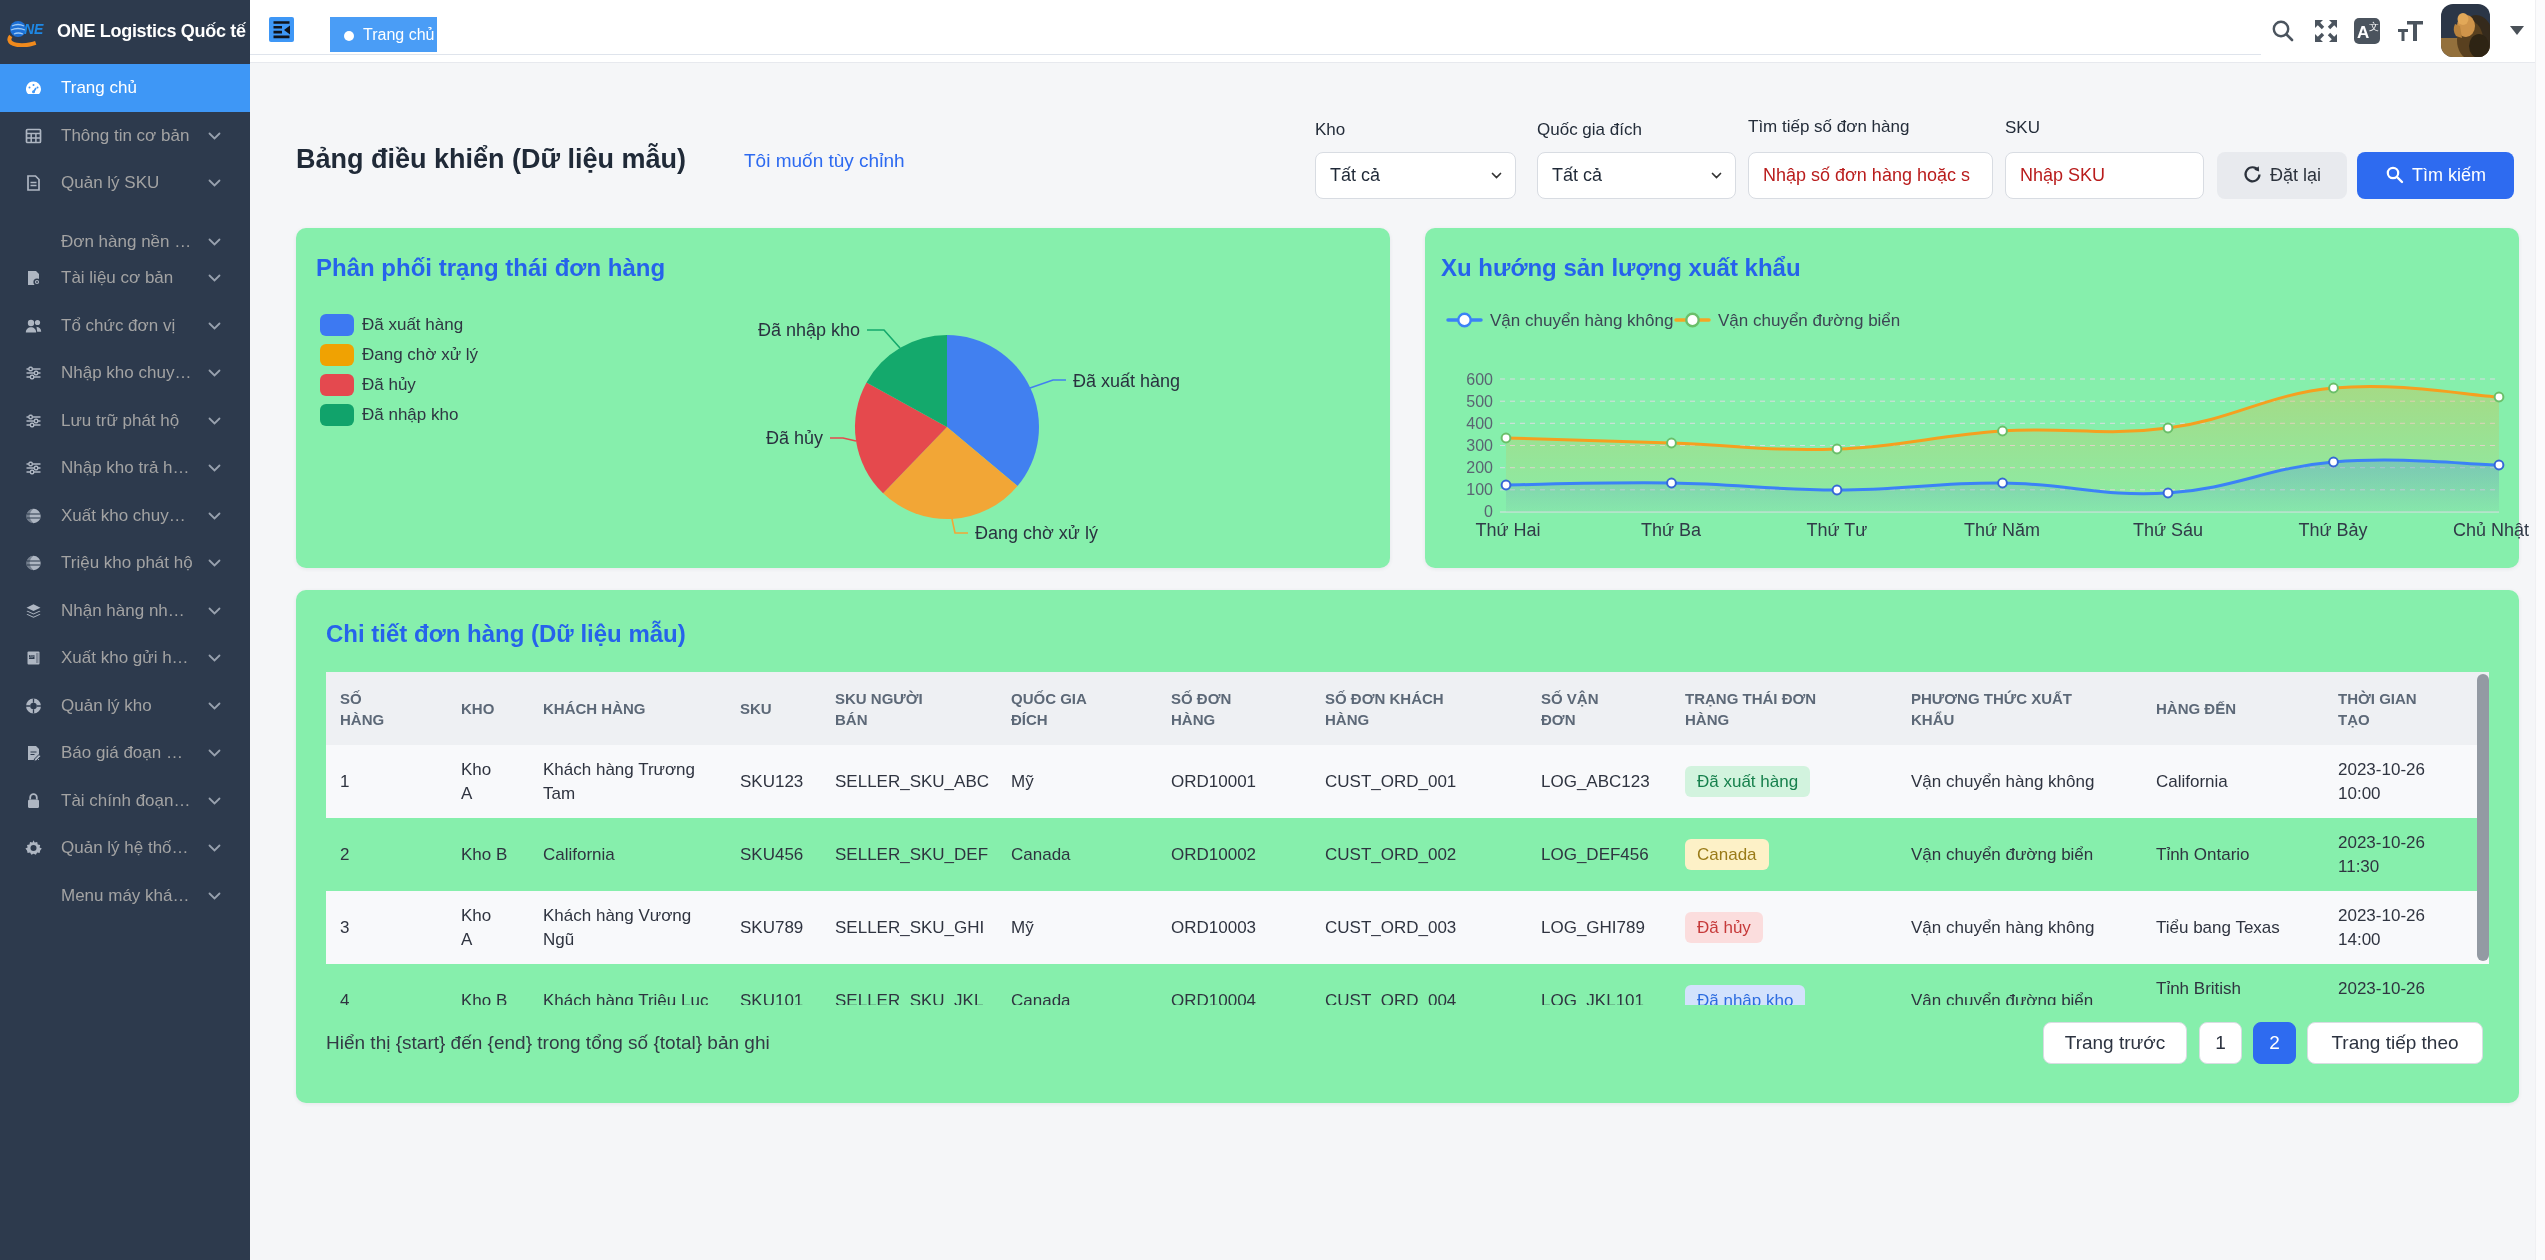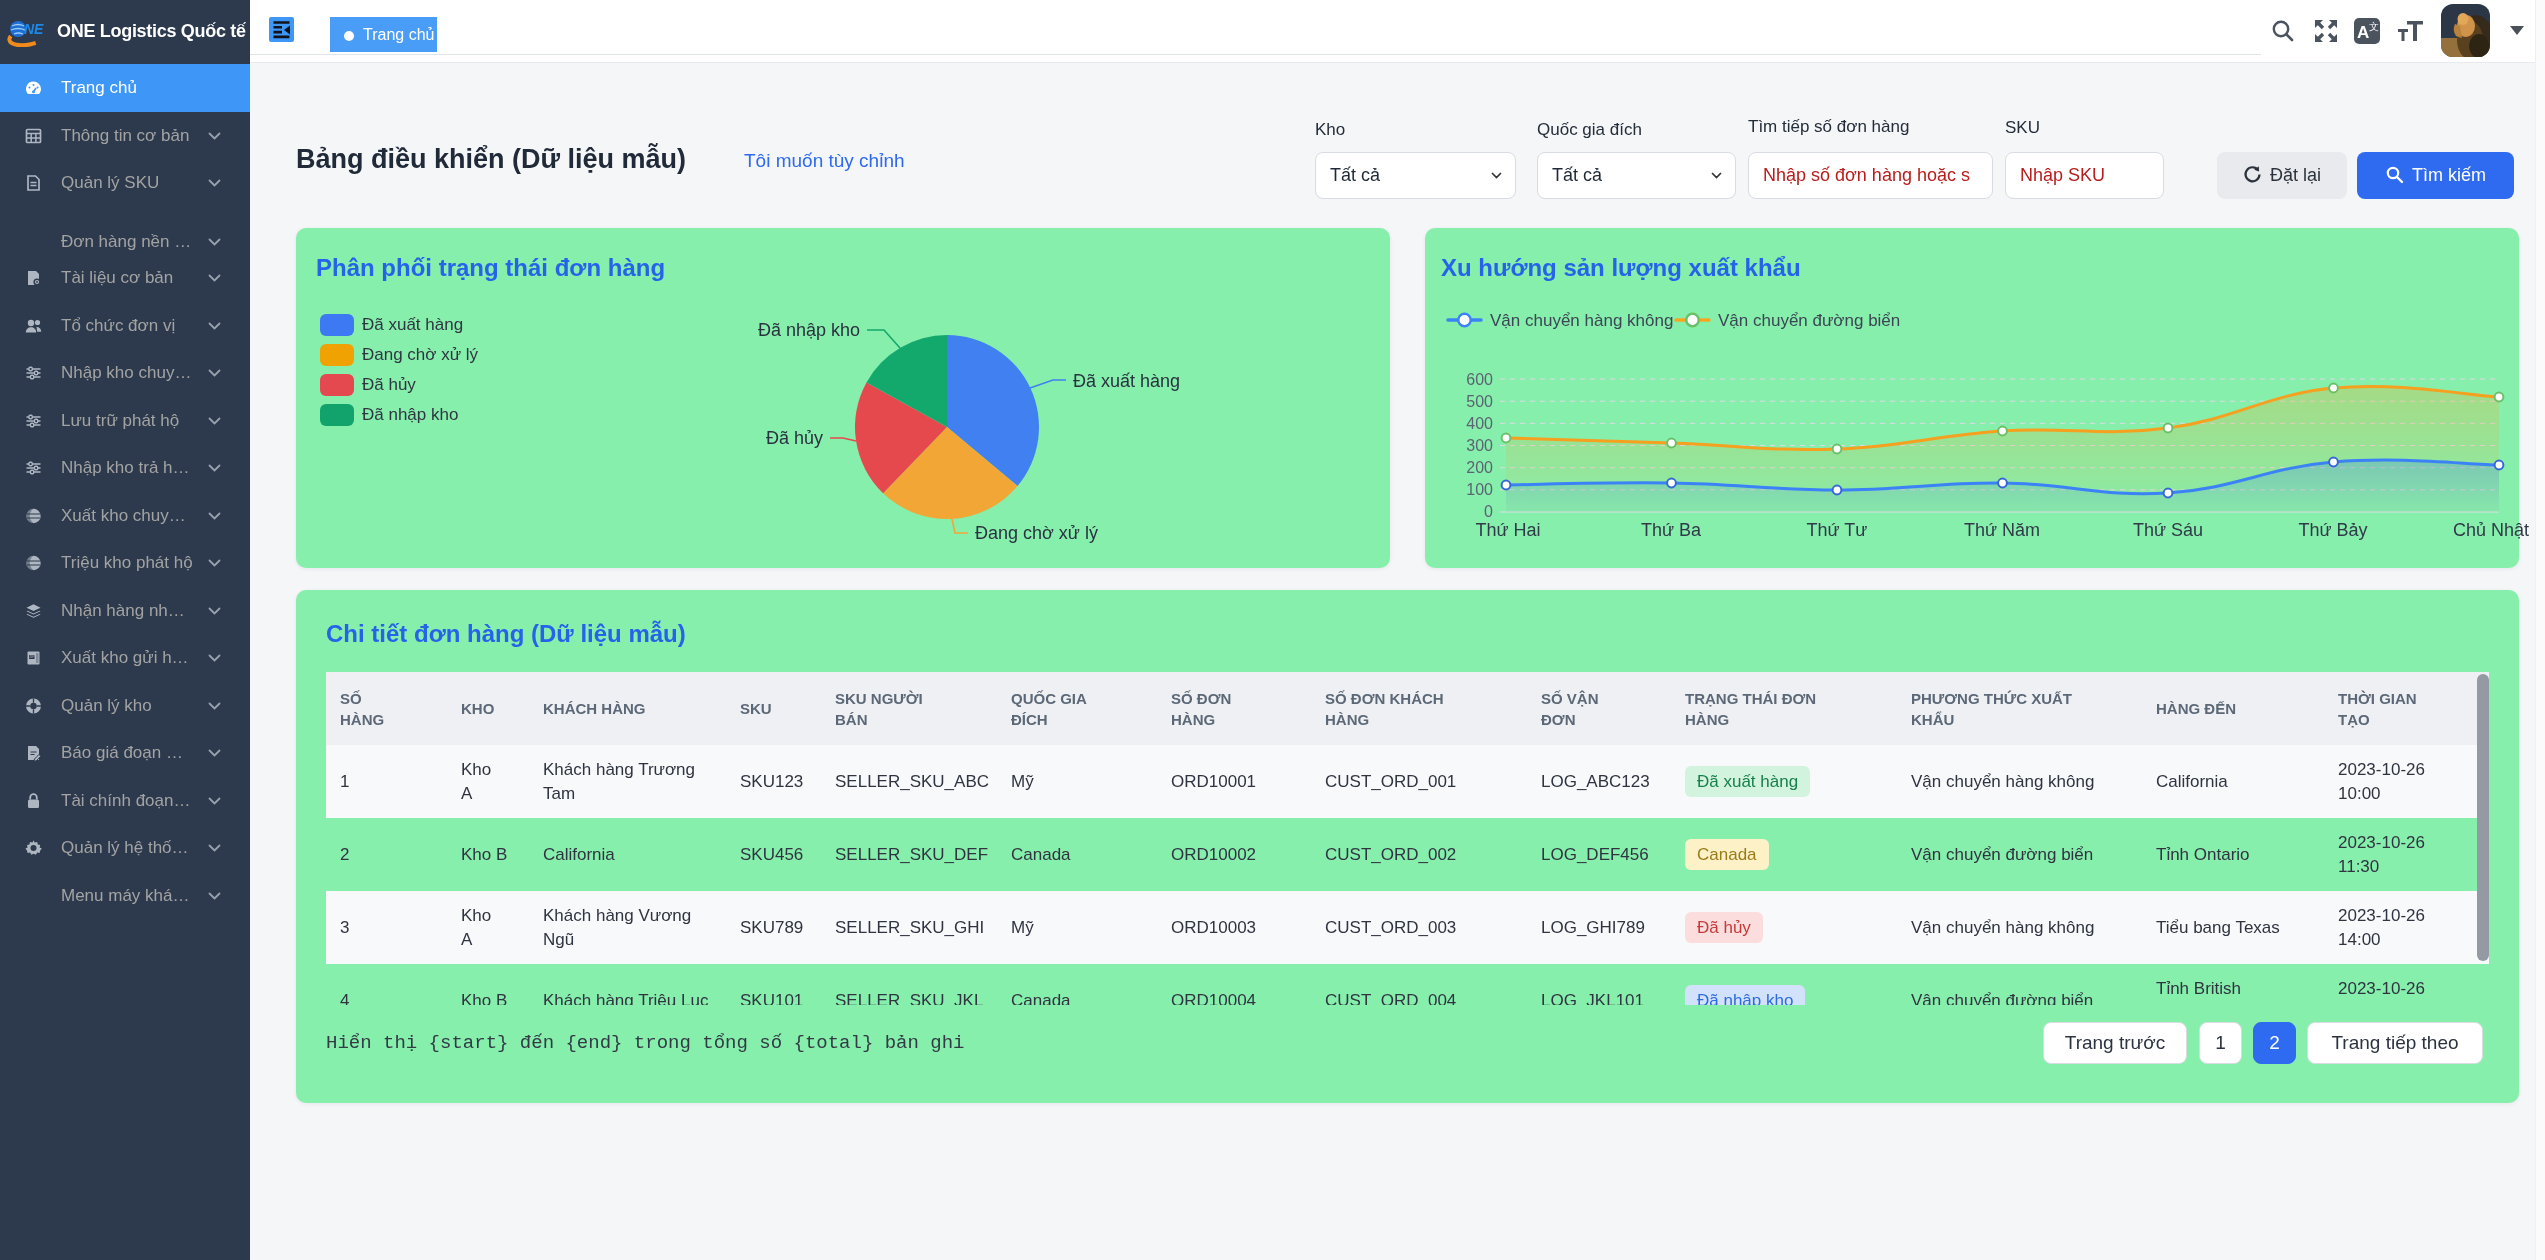--- a/index.html
+++ b/index.html
@@ -49,21 +49,21 @@
 table { border-collapse:collapse; table-layout:fixed; width:2163px; font-size:17px; color:#2f3440; }
 th { background:#eef0f3; color:#5c6877; font-size:15px; font-weight:bold; text-align:left; vertical-align:middle; padding:0 8px 0 14px; height:73px; line-height:21px; }
 td { vertical-align:middle; padding:0 8px 0 14px; height:73px; line-height:24px; }
 tr.odd td { background:#f8f9fb; }
 .pill { display:inline-block; border-radius:6px; padding:5px 12px; font-size:17px; line-height:21px; }
 .pill-g { background:#d2f3de; color:#17804d; }
 .pill-y { background:#fdf1c7; color:#9a7b18; }
 .pill-r { background:#fbdddd; color:#c63a3a; }
 .pill-b { background:#d3e2fc; color:#2d6cdf; }
 #sthumb { position:absolute; left:2181px; top:84px; width:12px; height:287px; border-radius:6px; background:#939aa3; }
-#tfoot-txt { position:absolute; left:30px; top:442px; font-size:19px; color:#333a45;font-family:Liberation Mono, monospace; }
+#tfoot-txt { position:absolute; left:30px; top:442px; font-size:19px; color:#333a45; }
 .pgbtn { position:absolute; top:432px; height:42px; border:1px solid #d8dce2; border-radius:8px; background:#fff; color:#2c3340; font-size:19px; text-align:center; line-height:40px; }
 
 #rstrip { position:absolute; left:2535px; top:0; width:10px; height:1260px; background:#fbfbfc; border-left:1px solid #f0f0f2; z-index:6; }
 </style>
 </head>
 <body>
 <div id="sidebar">
 <div class="logo-row">
 <svg class="abs" style="left:7px;top:17px" width="46" height="30" viewBox="0 0 46 30">
  <ellipse cx="22" cy="19" rx="20" ry="8.5" fill="none" stroke="#f08a1d" stroke-width="4" stroke-dasharray="33 60" stroke-dashoffset="-18" transform="rotate(-12 22 19)"></ellipse>
@@ -314,21 +314,21 @@
 <div class="flabel" style="left:1537px">Quốc gia đích</div>
 <div class="flabel" style="left:1748px;top:117px">Tìm tiếp số đơn hàng</div>
 <div class="flabel" style="left:2005px;top:118px">SKU</div>
 <div class="fctrl" style="left:1315px;width:201px">Tất cả<svg class="selarrow" viewBox="0 0 11 11">
       <path d="M1.5 3.5 5.5 7.5 9.5 3.5" fill="none" stroke="#333" stroke-width="1.7" stroke-linecap="round"></path>
     </svg></div>
 <div class="fctrl" style="left:1537px;width:199px">Tất cả<svg class="selarrow" viewBox="0 0 11 11">
       <path d="M1.5 3.5 5.5 7.5 9.5 3.5" fill="none" stroke="#333" stroke-width="1.7" stroke-linecap="round"></path>
     </svg></div>
 <div class="fctrl" style="left:1748px;width:245px;overflow:hidden;white-space:nowrap"><span class="ph">Nhập số đơn hàng hoặc s</span></div>
-<div class="fctrl" style="left:2005px;width:159px"><span class="ph">Nhập SKU</span></div>
+<div class="fctrl" style="left:2005px;width:199px"><span class="ph">Nhập SKU</span></div>
 <div class="btn" id="btn-reset"><svg style="vertical-align:-3px;margin-right:8px" width="19" height="19" viewBox="0 0 19 19">
       <path d="M15.2 5.2 A7 7 0 1 0 16.5 9.5" fill="none" stroke="#2c323c" stroke-width="2.2"></path>
       <path d="M15.8 1.2 l.3 5.2 -4.9-1.7Z" fill="#2c323c"></path>
     </svg>Đặt lại</div>
 <div class="btn" id="btn-search"><svg style="vertical-align:-3px;margin-right:8px" width="19" height="19" viewBox="0 0 19 19">
       <circle cx="8" cy="8" r="5.2" fill="none" stroke="#fff" stroke-width="2.2"></circle>
       <path d="M12 12 L17 17" stroke="#fff" stroke-width="2.4" stroke-linecap="round"></path>
     </svg>Tìm kiếm</div>
 
 <div class="card" id="card-pie">

